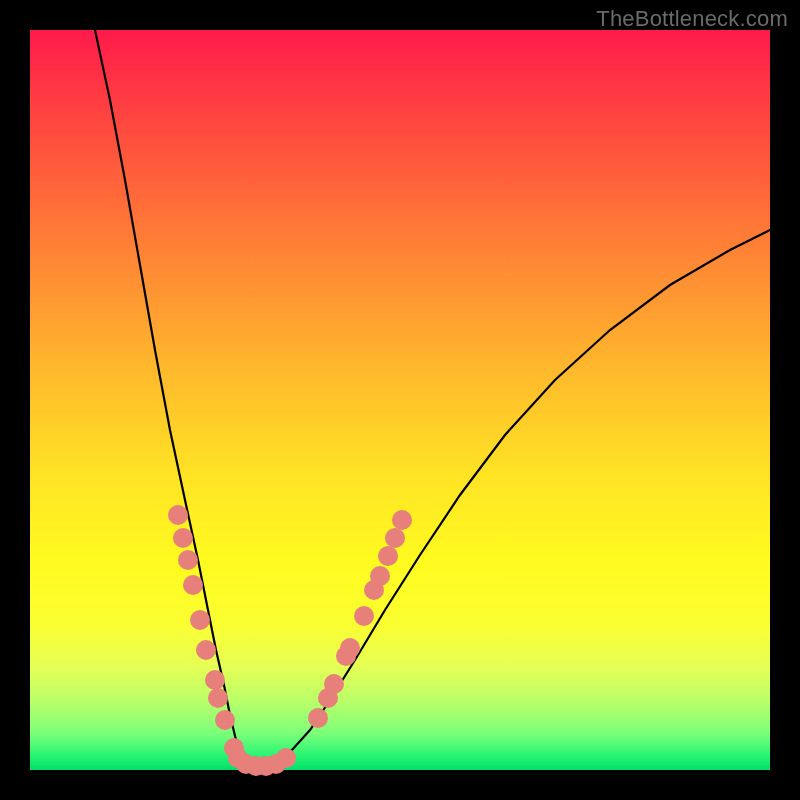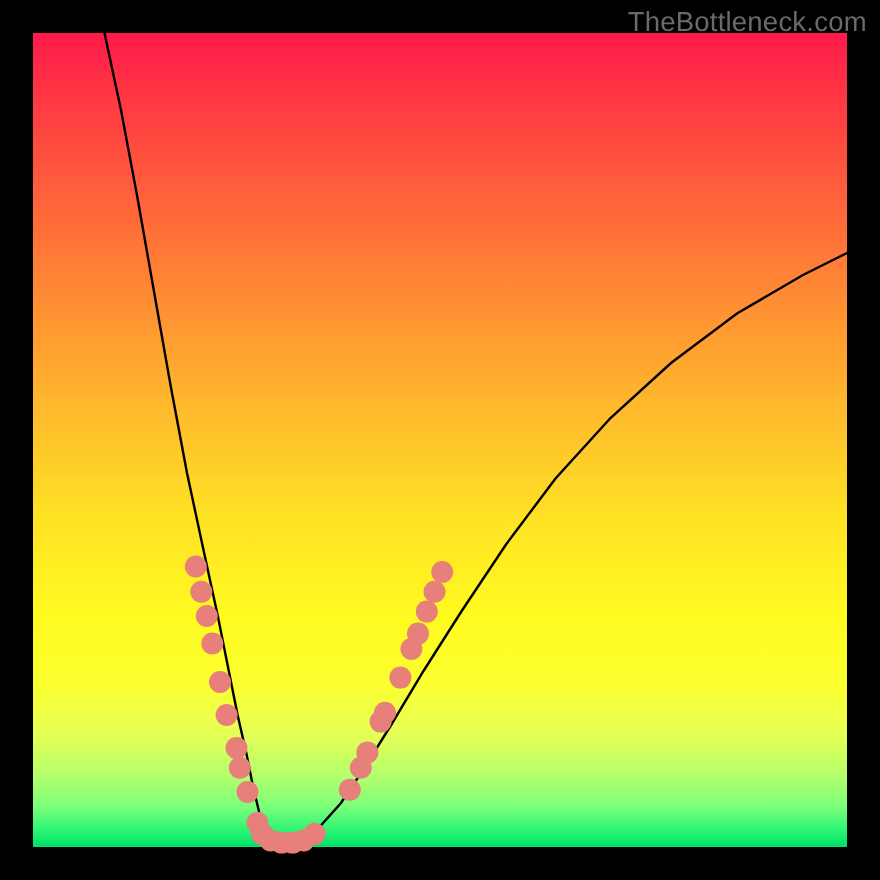--- a/index.html
+++ b/index.html
@@ -30,21 +30,21 @@
       #b6ff6a 91%,
       #7dff7a 95%,
       #29f573 98%,
       #00e06a 100%);
   }
   .watermark {
     position: absolute;
     top: 6px;
     right: 12px;
     color: #6a6a6a;
-    font-size: 25px;
+    font-size: 22px;
     font-weight: 500;
     letter-spacing: 0.2px;
     user-select: none;
     text-align: center;
   }
   svg.plot {
     position: absolute;
     left: 0;
     top: 0;
     width: 740px;

